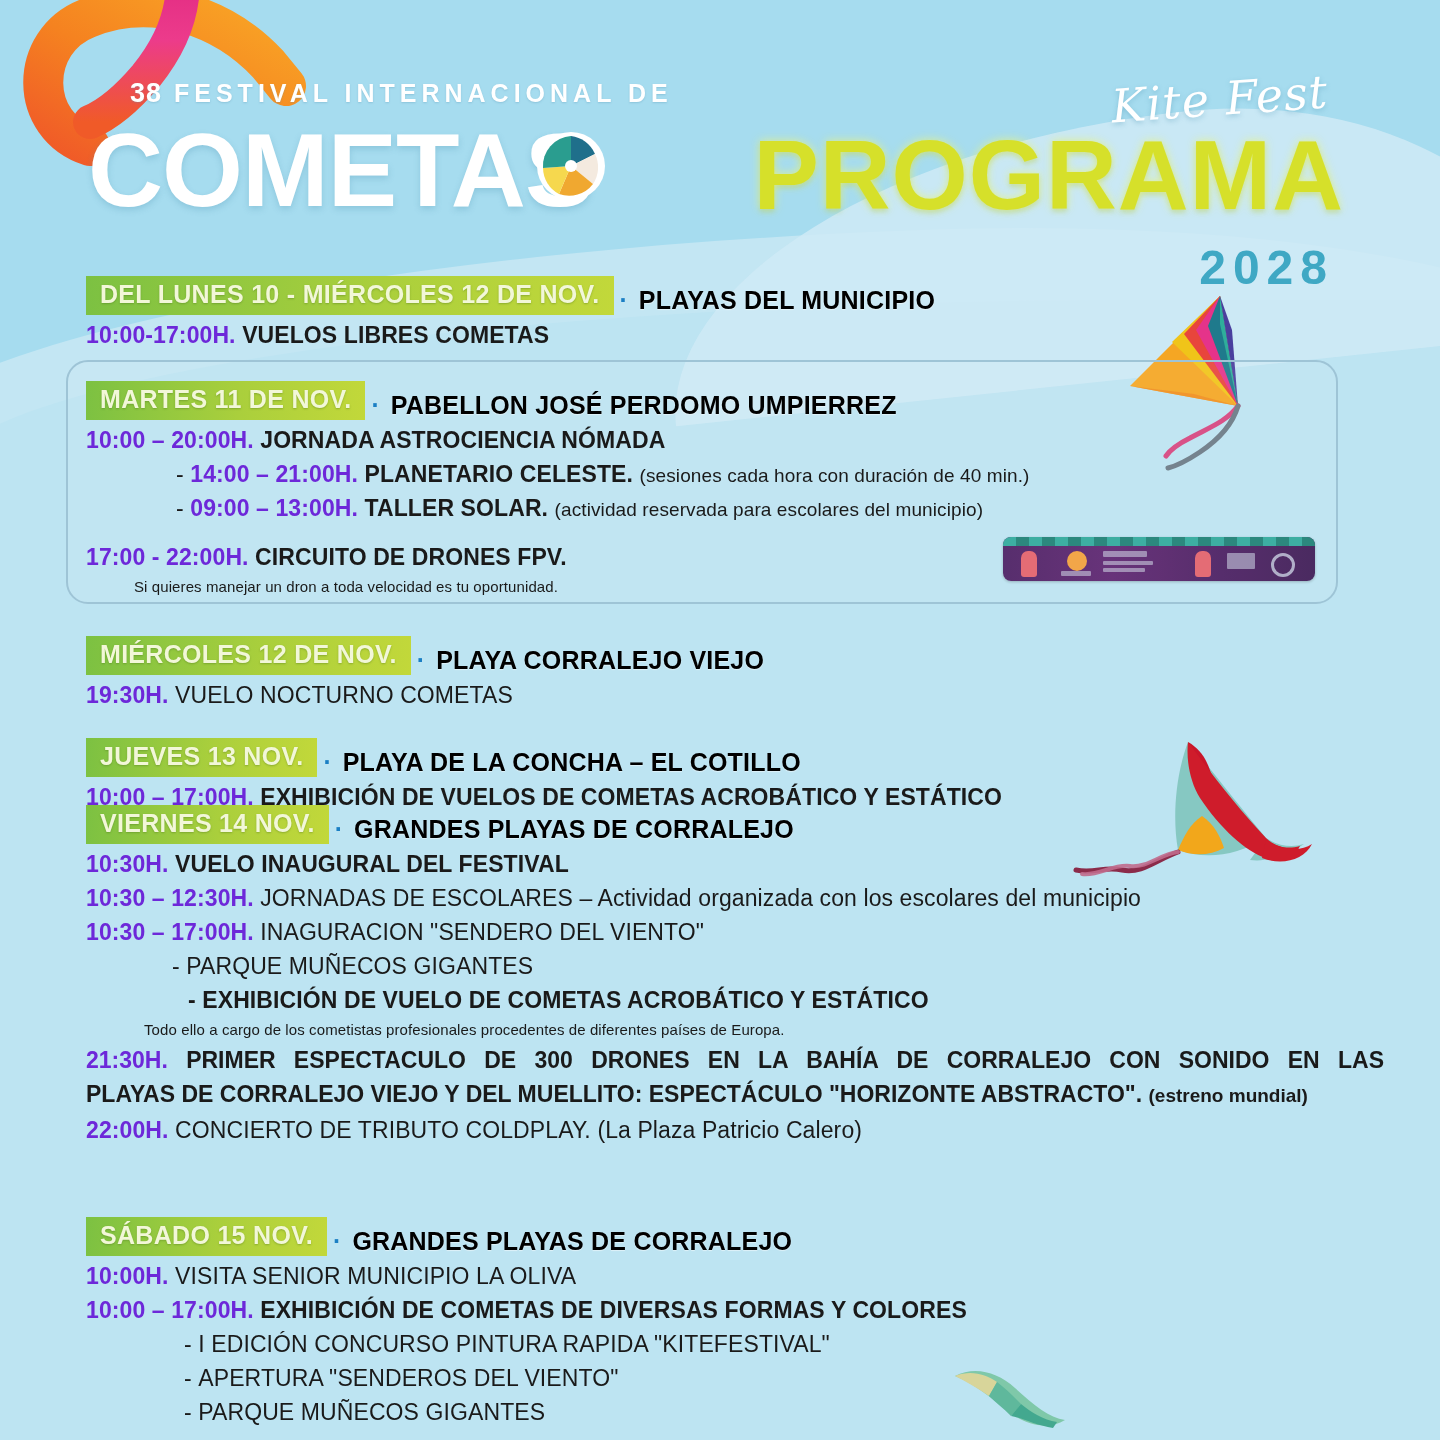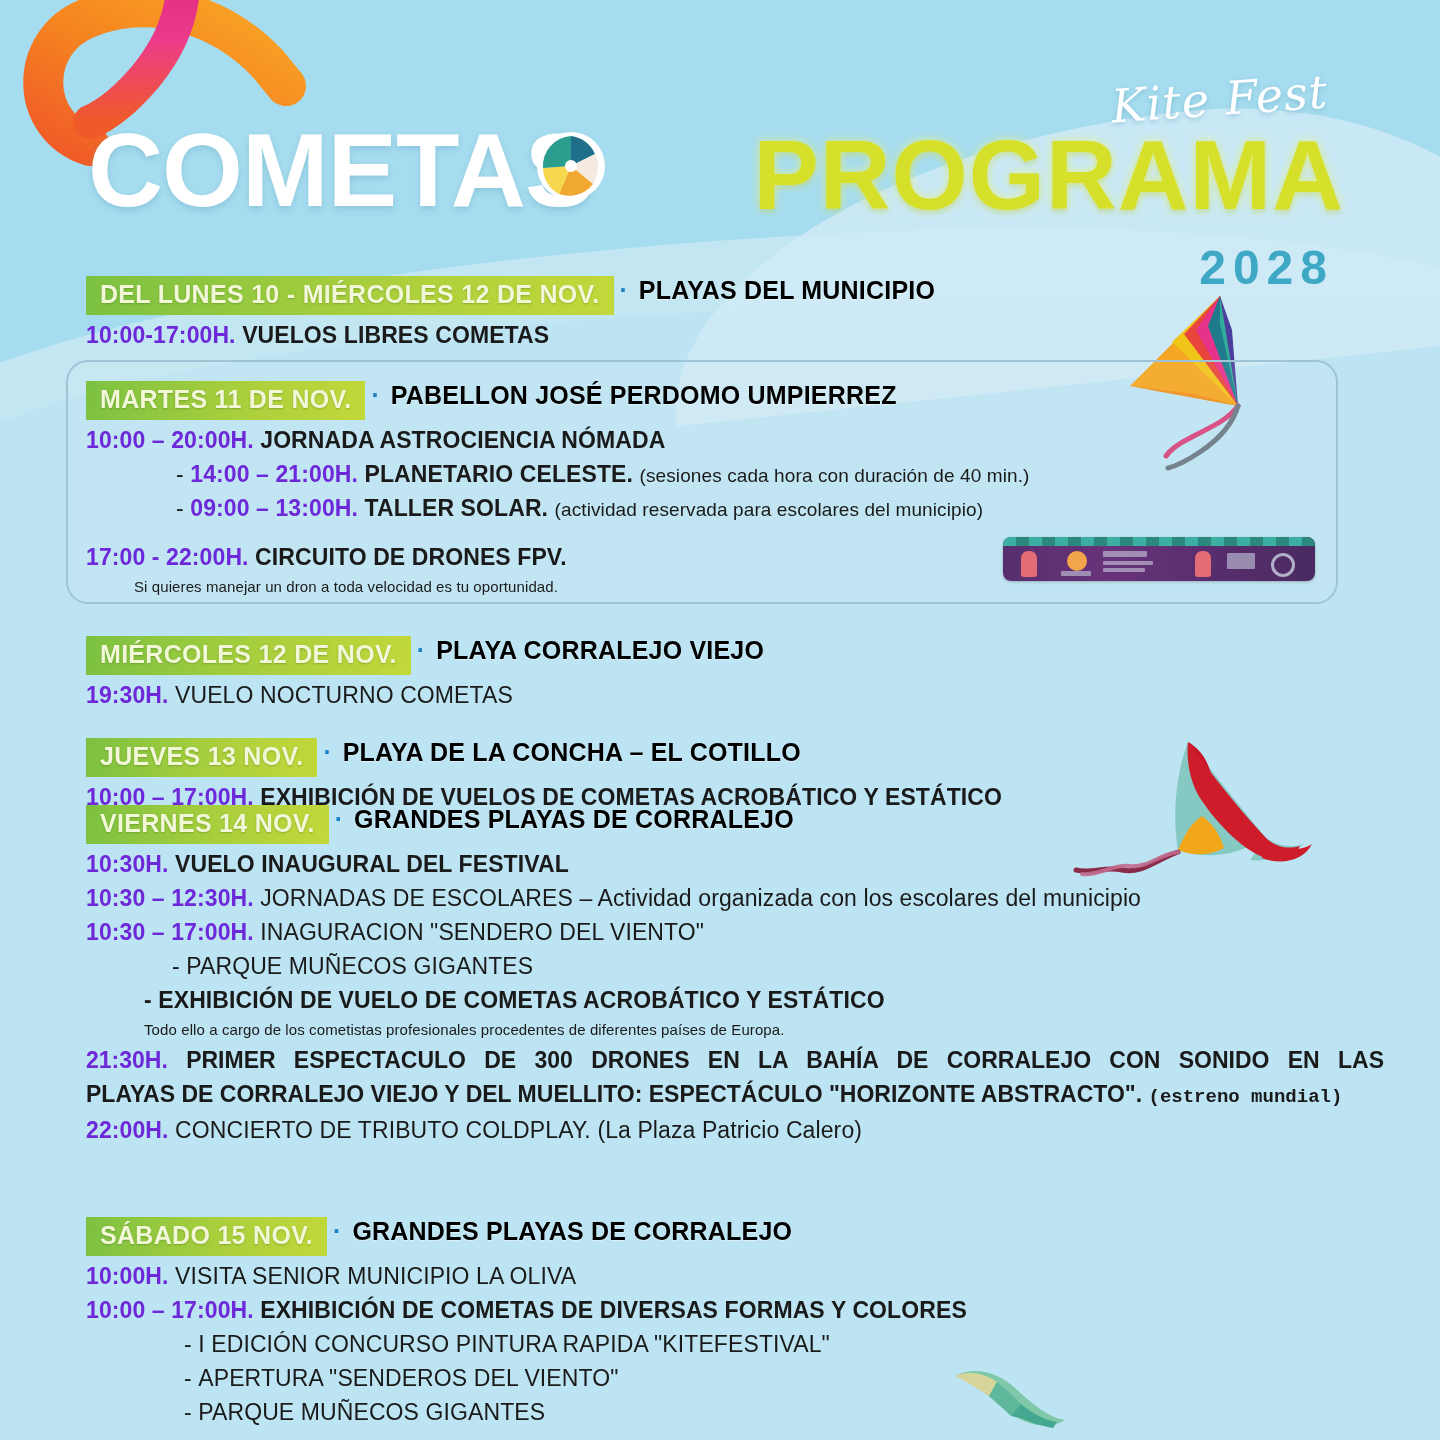--- a/index.html
+++ b/index.html
@@ -68,21 +68,21 @@
     position:absolute;right:106px;top:240px;
     color:#3fa8c4;font-weight:700;font-size:48px;letter-spacing:7px;
     white-space:nowrap;
   }
 
   
   .schedule{position:absolute;left:0;top:0;width:1440px;}
 
   .blk{position:absolute;}
 
-  .badge-row{display:flex;align-items:flex-start;white-space:nowrap;}
+  .badge-row{display:flex;align-items:flex-end;white-space:nowrap;}
   .daybadge{
     display:inline-block;
     background:linear-gradient(95deg,#7cc142 0%,#aacf3c 55%,#c2d83a 100%);
     color:#f2f7d8;font-weight:700;font-size:25px;letter-spacing:.3px;
     padding:4px 14px 6px 14px;
     text-shadow:0 1px 2px rgba(60,100,20,.35);
   }
   .place{
     color:#000000;font-weight:700;font-size:25px;letter-spacing:.2px;
     margin-left:11px;text-shadow:0 1px 1px rgba(255,255,255,.5);
@@ -148,20 +148,21 @@
           <stop offset="60%" stop-color="#ec3b8b"></stop>
           <stop offset="100%" stop-color="#f05a28"></stop>
         </linearGradient>
       </defs>
       <path d="M72 200 C10 180 10 95 70 72 C135 46 205 70 250 118 L268 140" stroke="url(#gOr)" stroke-width="40" fill="none" stroke-linecap="round"></path>
       <path d="M116 178 C70 170 66 112 104 96 C150 76 176 98 186 120" stroke="url(#gOr)" stroke-width="0" fill="none"></path>
       <path d="M142 -30 C178 20 170 78 128 130 C106 156 86 170 72 176" stroke="url(#gPk)" stroke-width="34" fill="none" stroke-linecap="round"></path>
     </svg>
   </div>
 
+  <div class="kicker"><span class="num">38</span>&nbsp;<span>FESTIVAL INTERNACIONAL DE</span></div>
 
   <div class="cometas">
     <span>COMETAS</span>
     <span class="pinwheel">
       <svg class="pw" viewBox="0 0 76 76">
         <circle cx="38" cy="38" r="34" fill="#ffffff"></circle>
         <path d="M38 38 L38 8 A30 30 0 0 1 62 26 Z" fill="#1f6f8b"></path>
         <path d="M38 38 L62 26 A30 30 0 0 1 60 56 Z" fill="#f4eadf"></path>
         <path d="M38 38 L60 56 A30 30 0 0 1 26 66 Z" fill="#f0a830"></path>
         <path d="M38 38 L26 66 A30 30 0 0 1 10 40 Z" fill="#f6d84e"></path>
@@ -308,32 +309,32 @@
         <span class="reg">– Actividad organizada con los escolares del municipio</span>
       </div>
       <div class="line rowgap">
         <span class="time">10:30 – 17:00H.</span>
         <span class="reg">INAGURACION "SENDERO DEL VIENTO"</span>
       </div>
       <div class="line rowgap" style="margin-left:86px;">
         <span class="reg">-</span>
         <span class="reg">PARQUE MUÑECOS GIGANTES</span>
       </div>
-      <div class="line rowgap" style="margin-left:58px;">
+      <div class="line rowgap" style="margin-left:102px;">
         <span>-</span>
         <span>EXHIBICIÓN DE VUELO DE COMETAS ACROBÁTICO Y ESTÁTICO</span>
       </div>
       <div class="line rowgap sub" style="margin-left:58px;">Todo ello a cargo de los cometistas profesionales procedentes de diferentes países de Europa.</div>
       <div class="wrapline just" style="margin-top:8px;width:1298px;">
         <span class="time">21:30H.</span>
         <span>PRIMER ESPECTACULO DE 300 DRONES EN LA BAHÍA DE CORRALEJO CON SONIDO EN LAS</span>
       </div>
       <div class="wrapline" style="margin-top:5px;width:1298px;">
         <span>PLAYAS DE CORRALEJO VIEJO Y DEL MUELLITO: ESPECTÁCULO "HORIZONTE ABSTRACTO".</span>
-        <span class="tiny" style="font-weight:700;font-family:Liberation Mono, monospace;">(estreno mundial)</span>
+        <span class="tiny" style="font-weight:700;">(estreno mundial)</span>
       </div>
       <div class="line rowgap">
         <span class="time">22:00H.</span>
         <span class="reg">CONCIERTO DE TRIBUTO COLDPLAY.</span>
         <span class="reg">(La Plaza Patricio Calero)</span>
       </div>
     </div>
 
     <div class="blk" style="left:86px;top:1217px;">
       <div class="badge-row">

